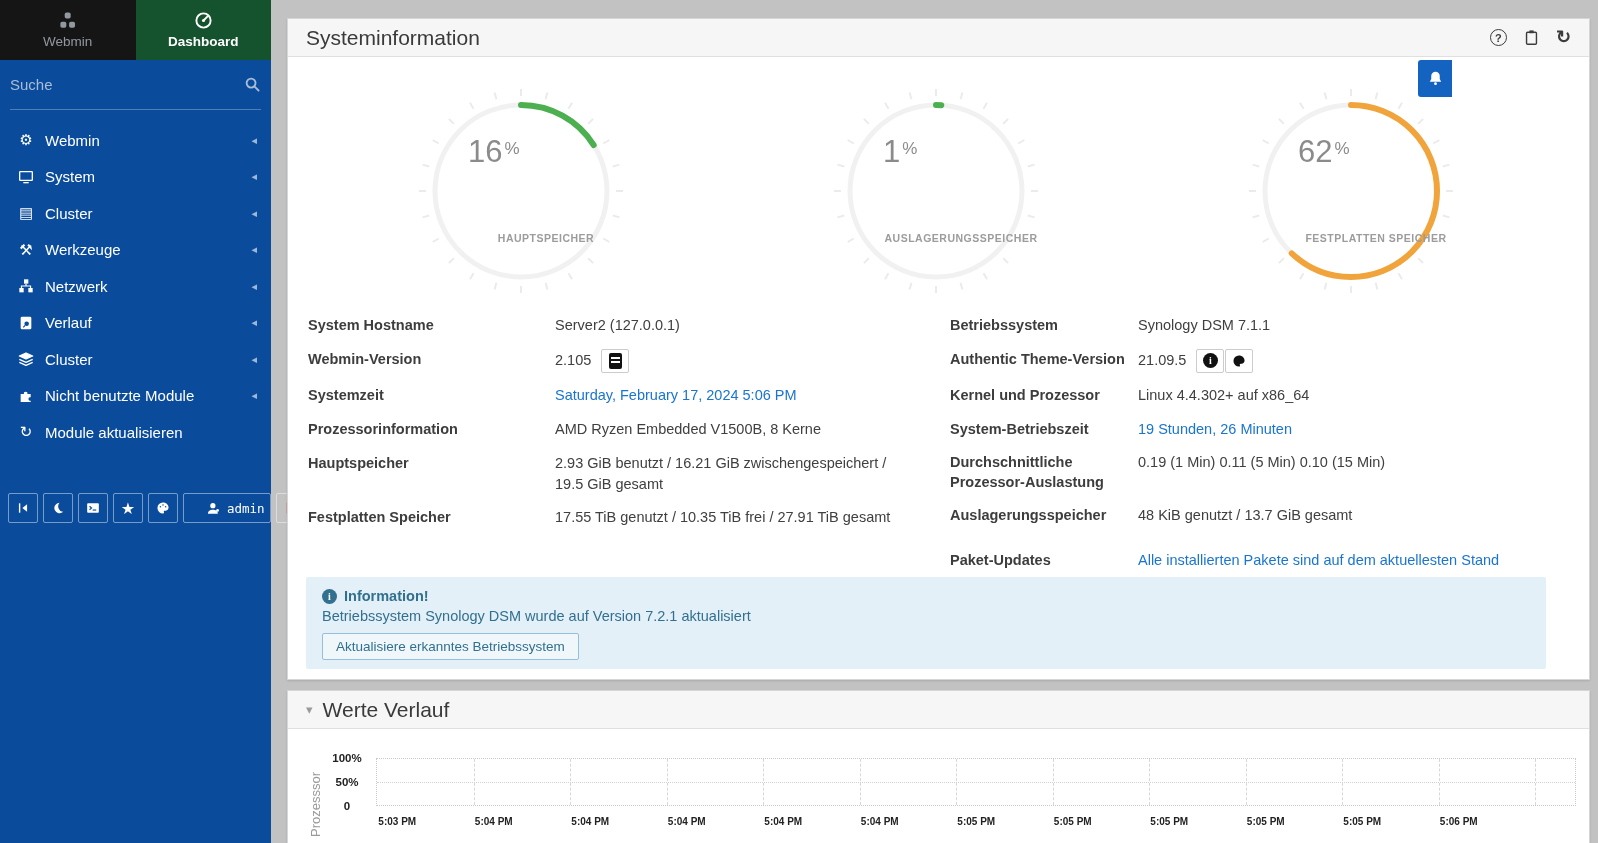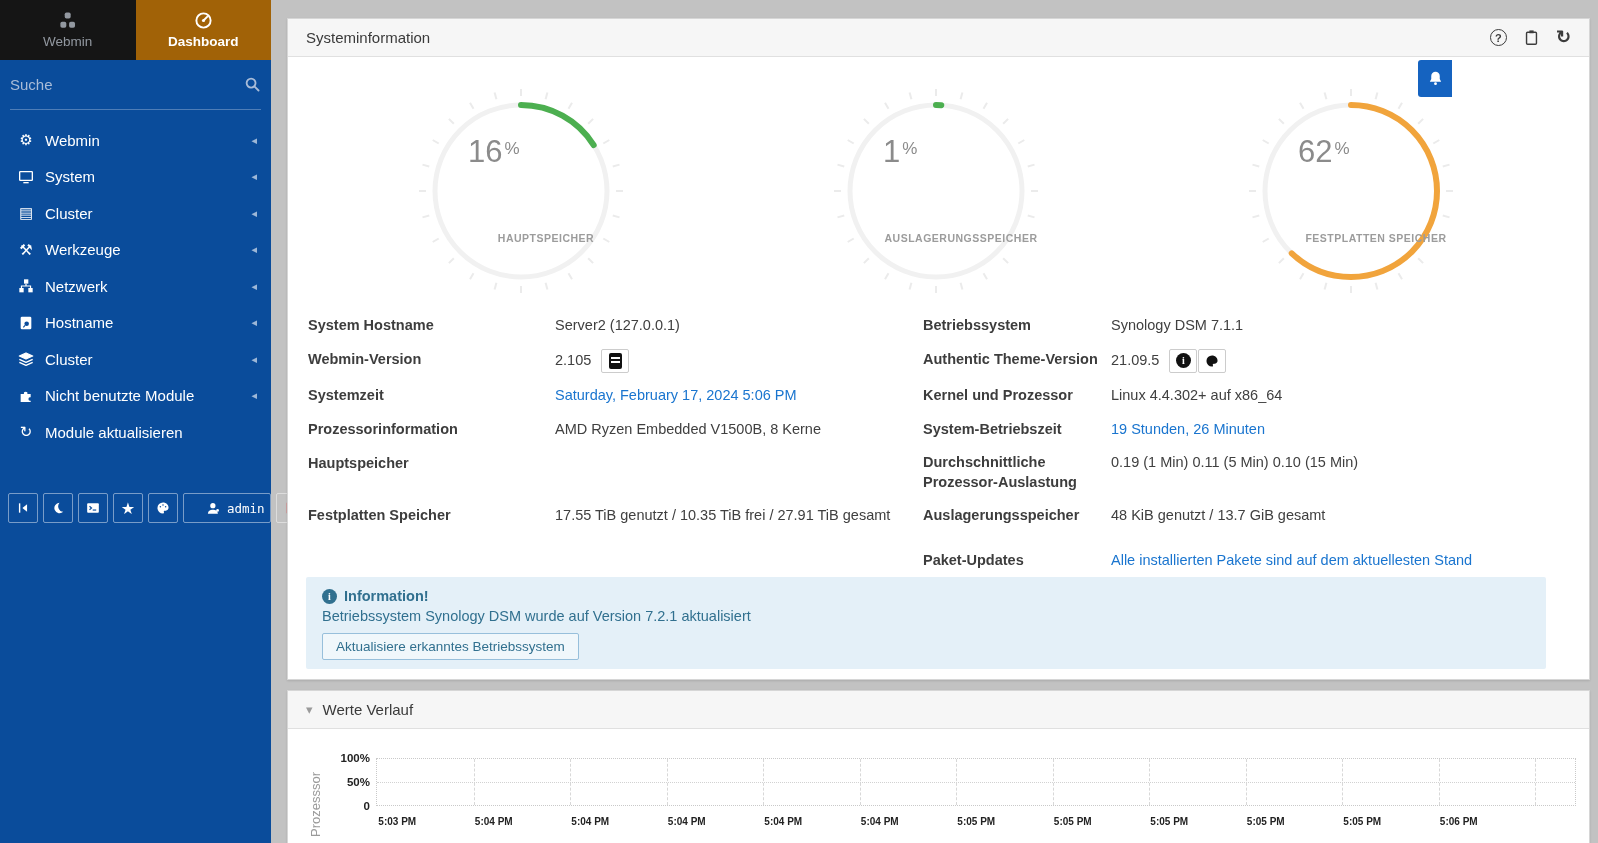--- a/index.html
+++ b/index.html
@@ -5,21 +5,21 @@
   * { margin:0; padding:0; box-sizing:border-box; }
   html,body { width:1598px; height:843px; overflow:hidden; background:#c2c2c2;
               font-family:"Liberation Sans", sans-serif; }
   #stage { position:relative; width:1452px; height:843px; background:#c2c2c2; }
 
   
   #sidebar { position:absolute; left:0; top:0; width:271px; height:843px; background:#0a4c9b; }
   .tabs { display:flex; height:60px; }
   .tab { flex:1; display:flex; flex-direction:column; align-items:center; justify-content:center; gap:4px; cursor:pointer; }
   .tab-webmin { background:#151515; color:#9298a0; }
-  .tab-dashboard { background:#a16207; color:#fff; font-weight:bold; }
+  .tab-dashboard { background:#14532d; color:#fff; font-weight:bold; }
   .tab .tlabel { font-size:13.5px; }
   .tab svg { width:19px; height:19px; }
 
   .search-row { position:relative; height:50px; border-bottom:1px solid rgba(255,255,255,.28);
                 margin:0 10px; display:flex; align-items:center; }
   .search-row input { background:transparent; border:none; outline:none; color:#e8eef7; font-size:15px; width:210px; }
   .search-row input::placeholder { color:#a9bcd8; }
   .mag { margin-left:auto; }
 
   .menu { margin-top:12px; }
@@ -33,21 +33,21 @@
           display:flex; align-items:center; justify-content:center; color:#fff; font-size:14px; cursor:pointer; padding:0 5px; }
   .sbtn svg { width:14px; height:14px; }
   .sbtn.admin { gap:6px; font-family:"DejaVu Sans Mono", monospace; font-size:12.5px;padding-left:22px; }
   .sbtn.logout { color:#ff2b2b; }
 
   
   .panel { position:absolute; background:#fff; border:1px solid #d6d6d6; box-shadow:0 1px 2px rgba(0,0,0,.12); }
   #panel1 { left:287px; top:18px; width:1303px; height:662px; }
   #panel2 { left:287px; top:690px; width:1303px; height:160px; }
   .phead { height:38px; background:#f6f6f6; border-bottom:1px solid #e0e0e0; display:flex; align-items:center; padding:0 18px; }
-  .phead .ptitle { font-size:15px; color:#3a3a3a; font-weight:500; }
+  .phead .ptitle { font-size:21px; color:#3a3a3a; font-weight:500; }
   .phead-icons { margin-left:auto; display:flex; gap:16px; align-items:center; color:#3c3c3c; }
   .phead-icons .hic { cursor:pointer; display:flex; }
   .hic svg { width:17px; height:17px; }
   .help-circle { width:17px; height:17px; border:1.6px solid #3c3c3c; border-radius:50%;
                  font-size:11px; font-weight:bold; display:flex; align-items:center; justify-content:center; }
   .refresh-glyph { font-size:18px; line-height:17px; font-weight:bold; }
   .collapse-tri { color:#9a9a9a; font-size:13px; margin-right:10px; cursor:pointer; }
 
   
   #bell { position:absolute; right:0; top:60px; width:34px; height:37px; background:#1563c0;
@@ -60,21 +60,21 @@
 
   
   .coltable { position:absolute; top:296px; }
   #colL { left:20px; width:605px; }
   #colR { left:635px; width:648px; }
   .irow { display:flex; align-items:flex-start; min-height:19px; margin-bottom:12.5px; }
   .irow.tall { min-height:40px; }
   .irow.gap { margin-top:13px; }
   .irow.gap2 { margin-top:24px; }
   #colL .ilabel { width:247px; }
-  #colR .ilabel { width:188px; }
+  #colR .ilabel { width:188px;margin-left:27px; }
   .ilabel { font-size:14.5px; font-weight:bold; color:#3d3d3d; line-height:20px; flex-shrink:0; padding-right:10px; }
   .ival { font-size:14.5px; color:#404040; line-height:21px; }
   #colL .ival { max-width:352px; }
   #colR .ival { max-width:448px; }
   .ival.link { color:#1a75cf; cursor:pointer; }
   .vflex { display:flex; align-items:center; gap:10px; }
   .minibtn { border:1px solid #ccc; border-radius:2px; background:#fff; height:24px; min-width:28px;
              display:flex; align-items:center; justify-content:center; cursor:pointer; }
   .minibtn + .minibtn { margin-left:-9px; }
   .book { width:13px; height:16px; background:#111; border-radius:2px; position:relative; }
@@ -89,21 +89,21 @@
   .a-title { font-size:14.5px; font-weight:bold; display:flex; align-items:center; gap:7px; }
   .a-title .idot { background:#31708f; }
   .a-msg { font-size:14.5px; margin-top:4px; }
   .a-btn { margin-top:9px; display:inline-block; border:1px solid #97bfdb; border-radius:2px; background:rgba(255,255,255,.45);
            color:#31708f; font-size:13.5px; padding:5px 13px; cursor:pointer; }
 
   
   #chartbody { position:relative; width:100%; height:121px; }
   #ylab { position:absolute; left:20px; top:24px; height:84px; display:flex; align-items:center;
           transform:rotate(180deg); writing-mode:vertical-rl; font-size:13px; color:#9a9a9a; }
-  .ytick { position:absolute; left:36px; width:46px; text-align:right; font-size:11.5px; font-weight:bold; color:#222; }
+  .ytick { position:absolute; left:36px; width:46px; text-align:center; font-size:11.5px; font-weight:bold; color:#222; }
   #plot { position:absolute; left:88px; top:29px; width:1200px; height:48px;
           border-top:1px dotted #c9c9c9; border-bottom:1px dotted #c9c9c9;
           border-left:1px dotted #c9c9c9; border-right:1px dotted #c9c9c9; }
   #plot .mid { position:absolute; left:0; right:0; top:50%; border-top:1px dotted #d2d2d2; }
   .vline { position:absolute; top:0; bottom:0; border-left:1px dashed #d8d8d8; }
   #xlabels { position:absolute; left:61px; top:82px; white-space:nowrap; }
   .xcell { display:inline-block; width:96.5px; text-align:center; font-size:10px; font-weight:bold; color:#222; }
 </style>
 </head>
 <body>
@@ -177,21 +177,21 @@
         <span class="chev">◂</span>
       </div>
       <div class="mitem">
         <span class="mi">
           <svg viewBox="0 0 24 24" fill="currentColor">
             <rect x="4" y="2.5" width="16" height="19" rx="2"></rect>
             <circle cx="13" cy="13" r="3.4" fill="#0a4c9b"></circle>
               <path d="M10.5 15.5 8 18.5" stroke="#0a4c9b" stroke-width="1.6"></path>
           </svg>
           </span>
-        <span>Hostname</span>
+        <span>Verlauf</span>
         <span class="chev">◂</span>
       </div>
       <div class="mitem">
         <span class="mi">
           <svg viewBox="0 0 24 24" fill="none" stroke="currentColor" stroke-width="2" stroke-linejoin="round">
             <path d="M2 7.5 12 3l10 4.5L12 12z" fill="currentColor"></path>
             <path d="M2 12.5 12 17l10-4.5"></path>
               <path d="M2 17 12 21.5 22 17"></path>
           </svg>
           </span>
@@ -384,20 +384,21 @@
       <div class="irow">
         <div class="ilabel">Systemzeit</div>
         <div class="ival link">Saturday, February 17, 2024 5:06 PM</div>
       </div>
       <div class="irow">
         <div class="ilabel">Prozessorinformation</div>
         <div class="ival">AMD Ryzen Embedded V1500B, 8 Kerne</div>
       </div>
       <div class="irow tall gap">
         <div class="ilabel">Hauptspeicher</div>
+        <div class="ival">2.93 GiB benutzt / 16.21 GiB zwischengespeichert / 19.5 GiB gesamt</div>
       </div>
       <div class="irow">
         <div class="ilabel">Festplatten Speicher</div>
         <div class="ival">17.55 TiB genutzt / 10.35 TiB frei / 27.91 TiB gesamt</div>
       </div>
     </div>
 
     <div class="coltable" id="colR">
       <div class="irow">
         <div class="ilabel">Betriebssystem</div>

